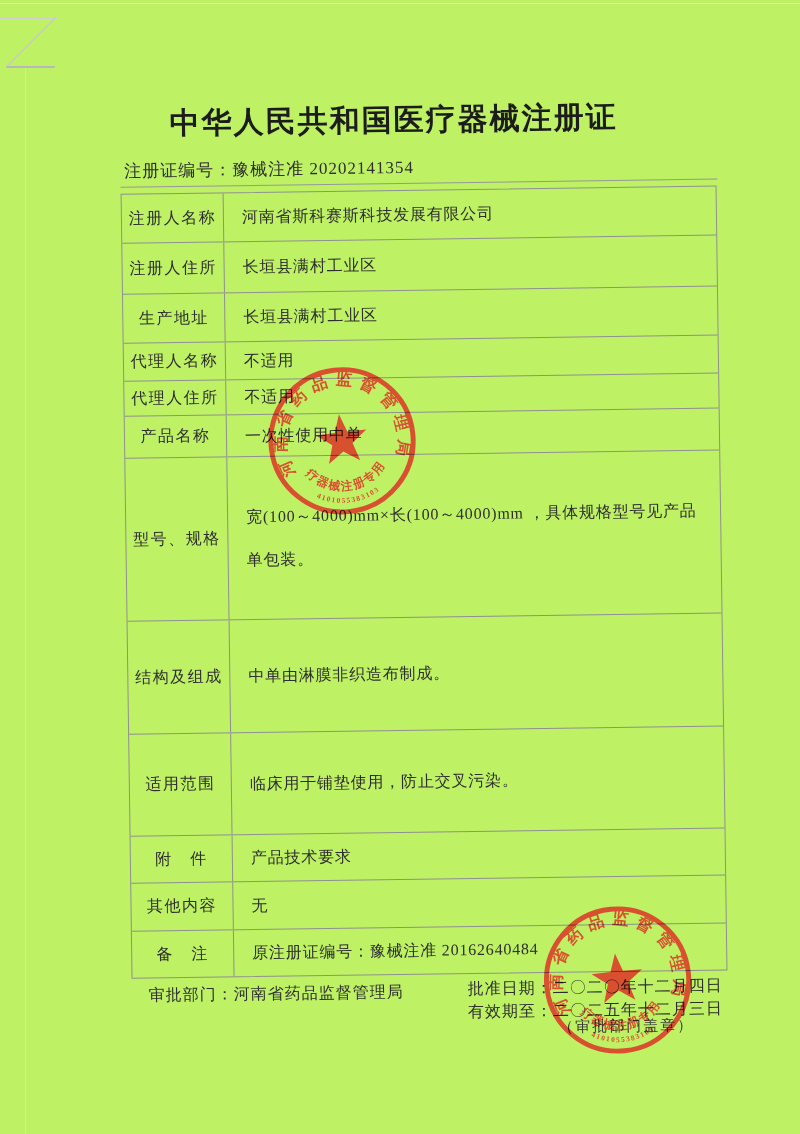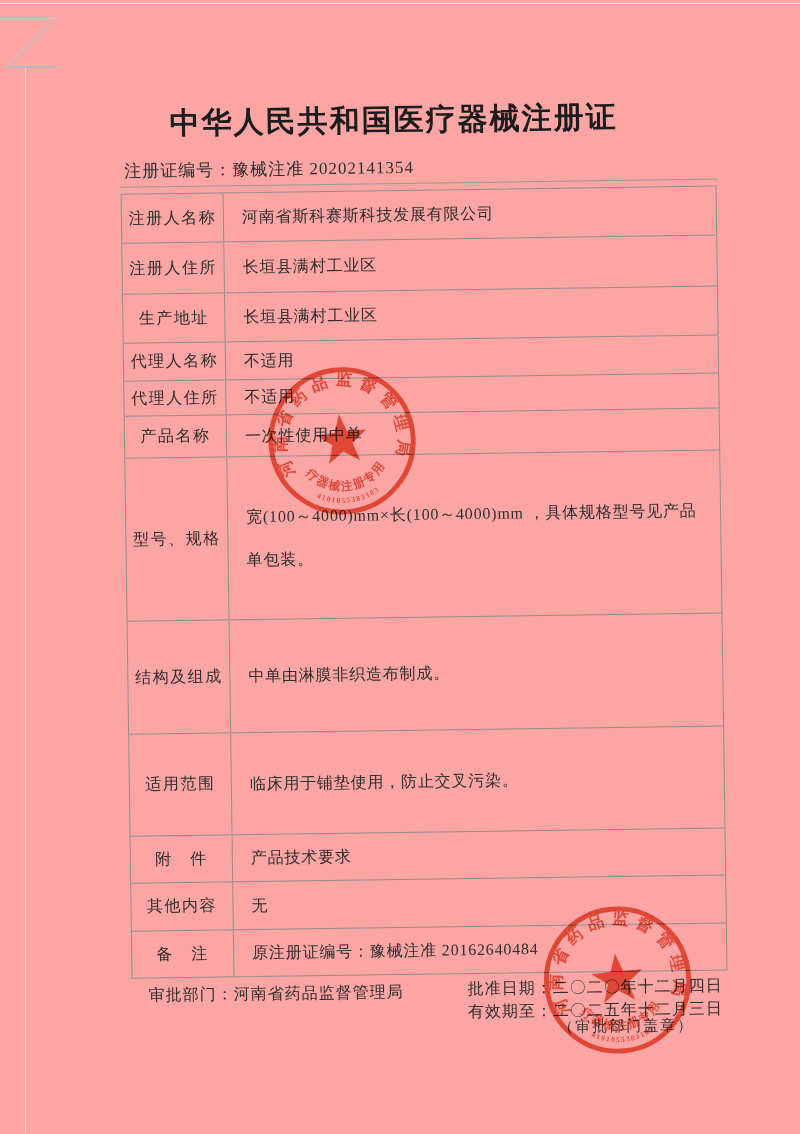--- a/index.html
+++ b/index.html
@@ -1,18 +1,18 @@
 <!DOCTYPE html>
 <html><head>
 <meta charset="utf-8">
 <style>
   html,body{margin:0;padding:0;background:#ffffff;}
   body{width:800px;height:1134px;overflow:hidden;position:relative;
        font-family:"Liberation Serif","DejaVu Serif",serif;color:#2e2e2e;}
-  .scan{position:absolute;inset:0;background:#fca5a5;}
+  .scan{position:absolute;inset:0;background:#bef264;}
 
   
   .top-edge{position:absolute;left:0;top:3px;width:800px;height:1px;background:#ececec;}
   .fold-top{position:absolute;left:0;top:18px;width:57px;height:1px;background:#cfcfcf;}
   .fold-diag{position:absolute;left:56px;top:18px;width:69px;height:1px;background:#c6c6c6;
              transform-origin:0 0;transform:rotate(135deg);}
   .fold-bottom{position:absolute;left:6px;top:66px;width:49px;height:2px;background:#b8b8b8;border-radius:2px;}
   .paper-edge{position:absolute;left:25px;top:68px;width:1px;height:1066px;background:#dcdcdc;}
 
   .content{position:absolute;inset:0;transform:rotate(-0.8deg);transform-origin:400px 580px;}

